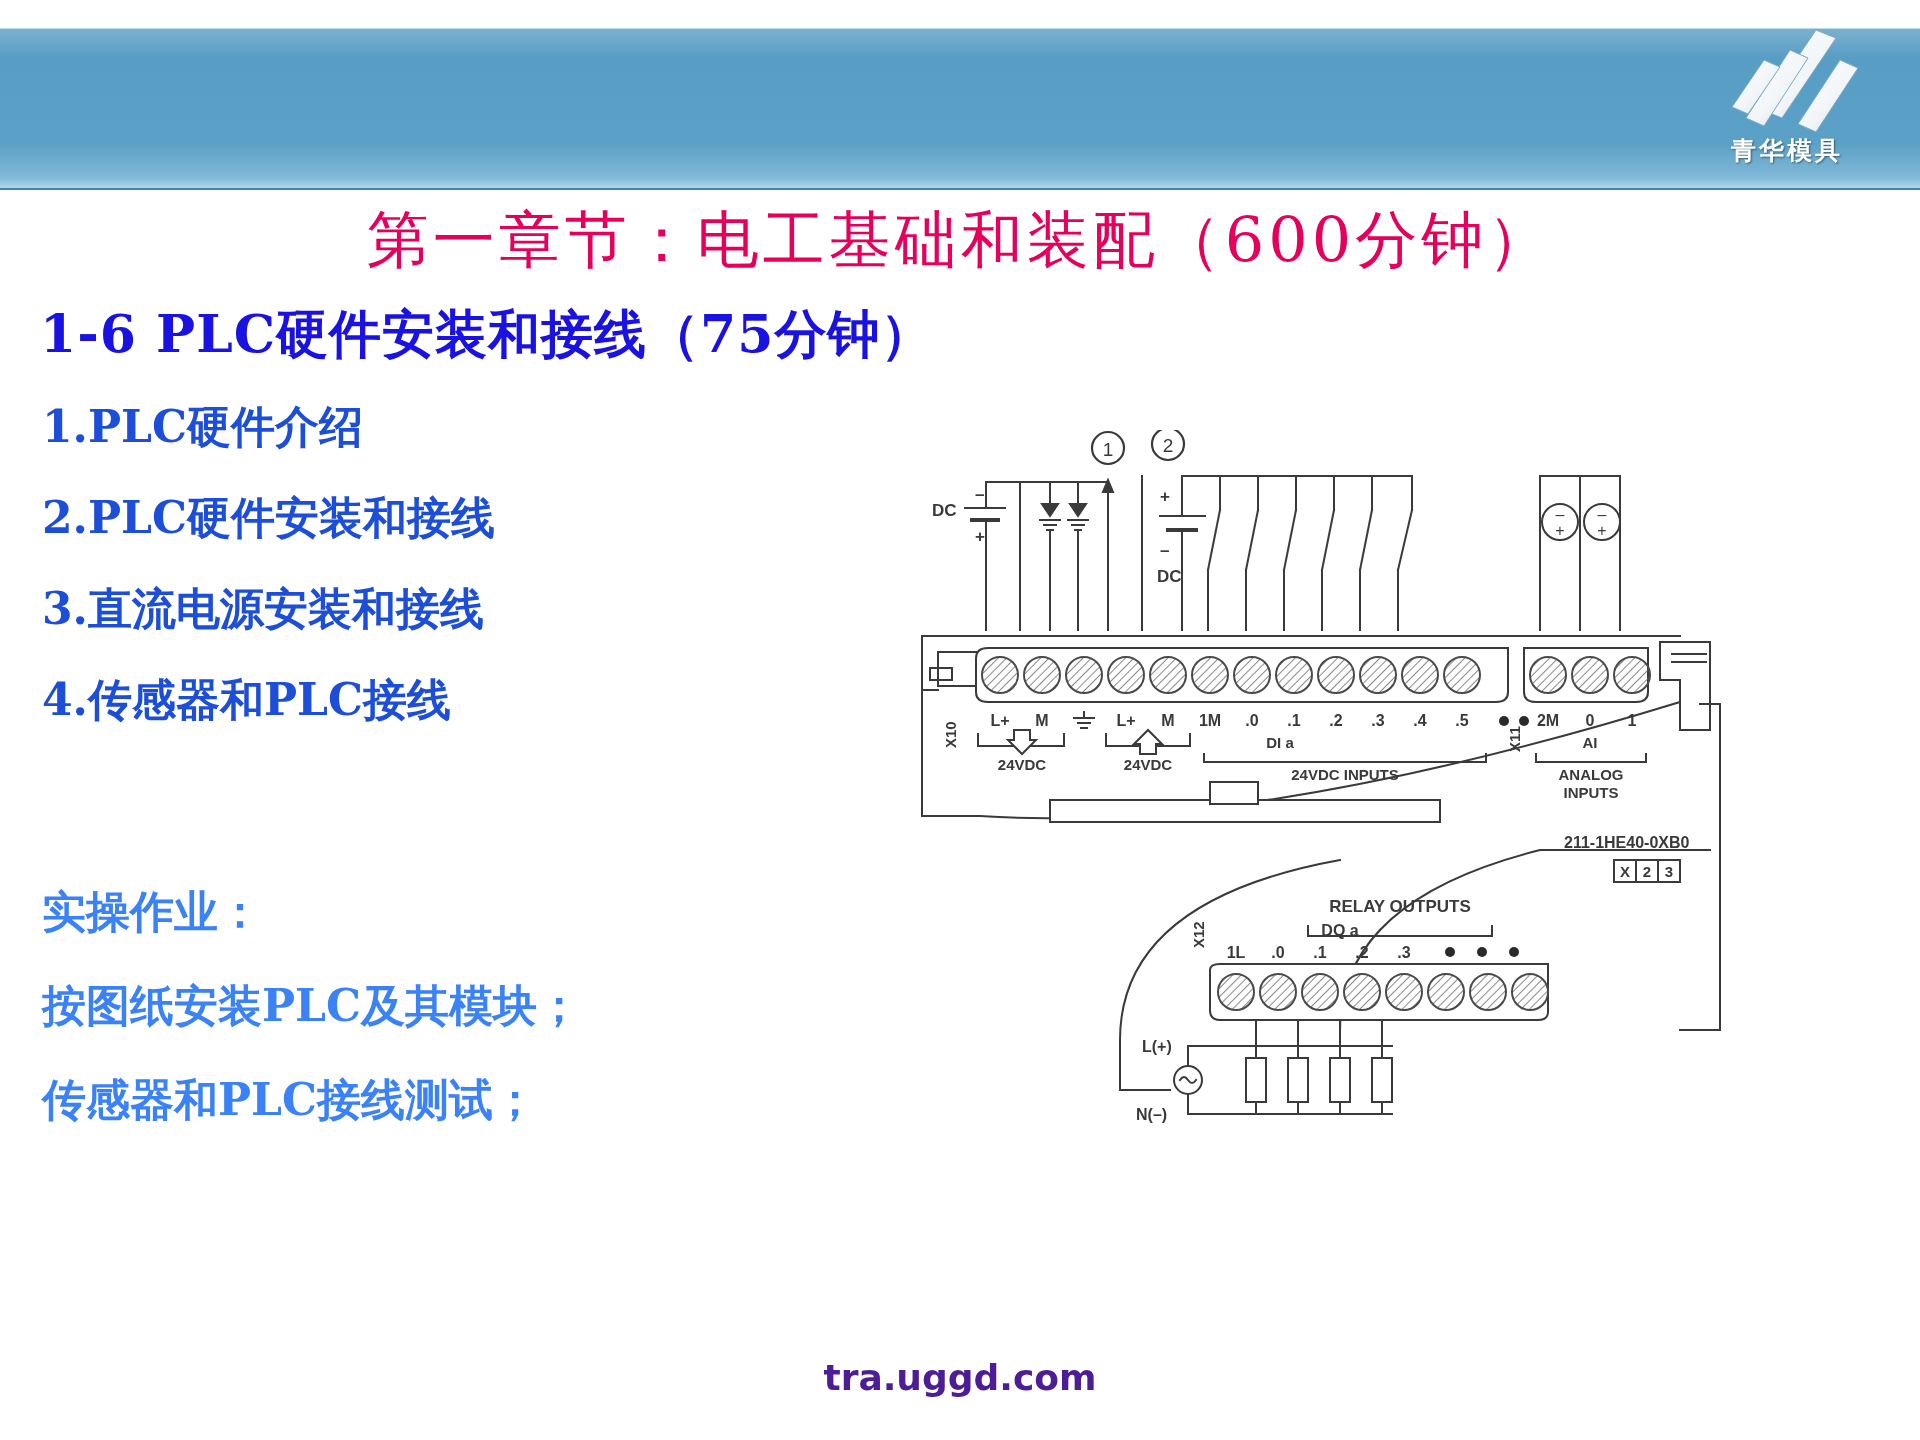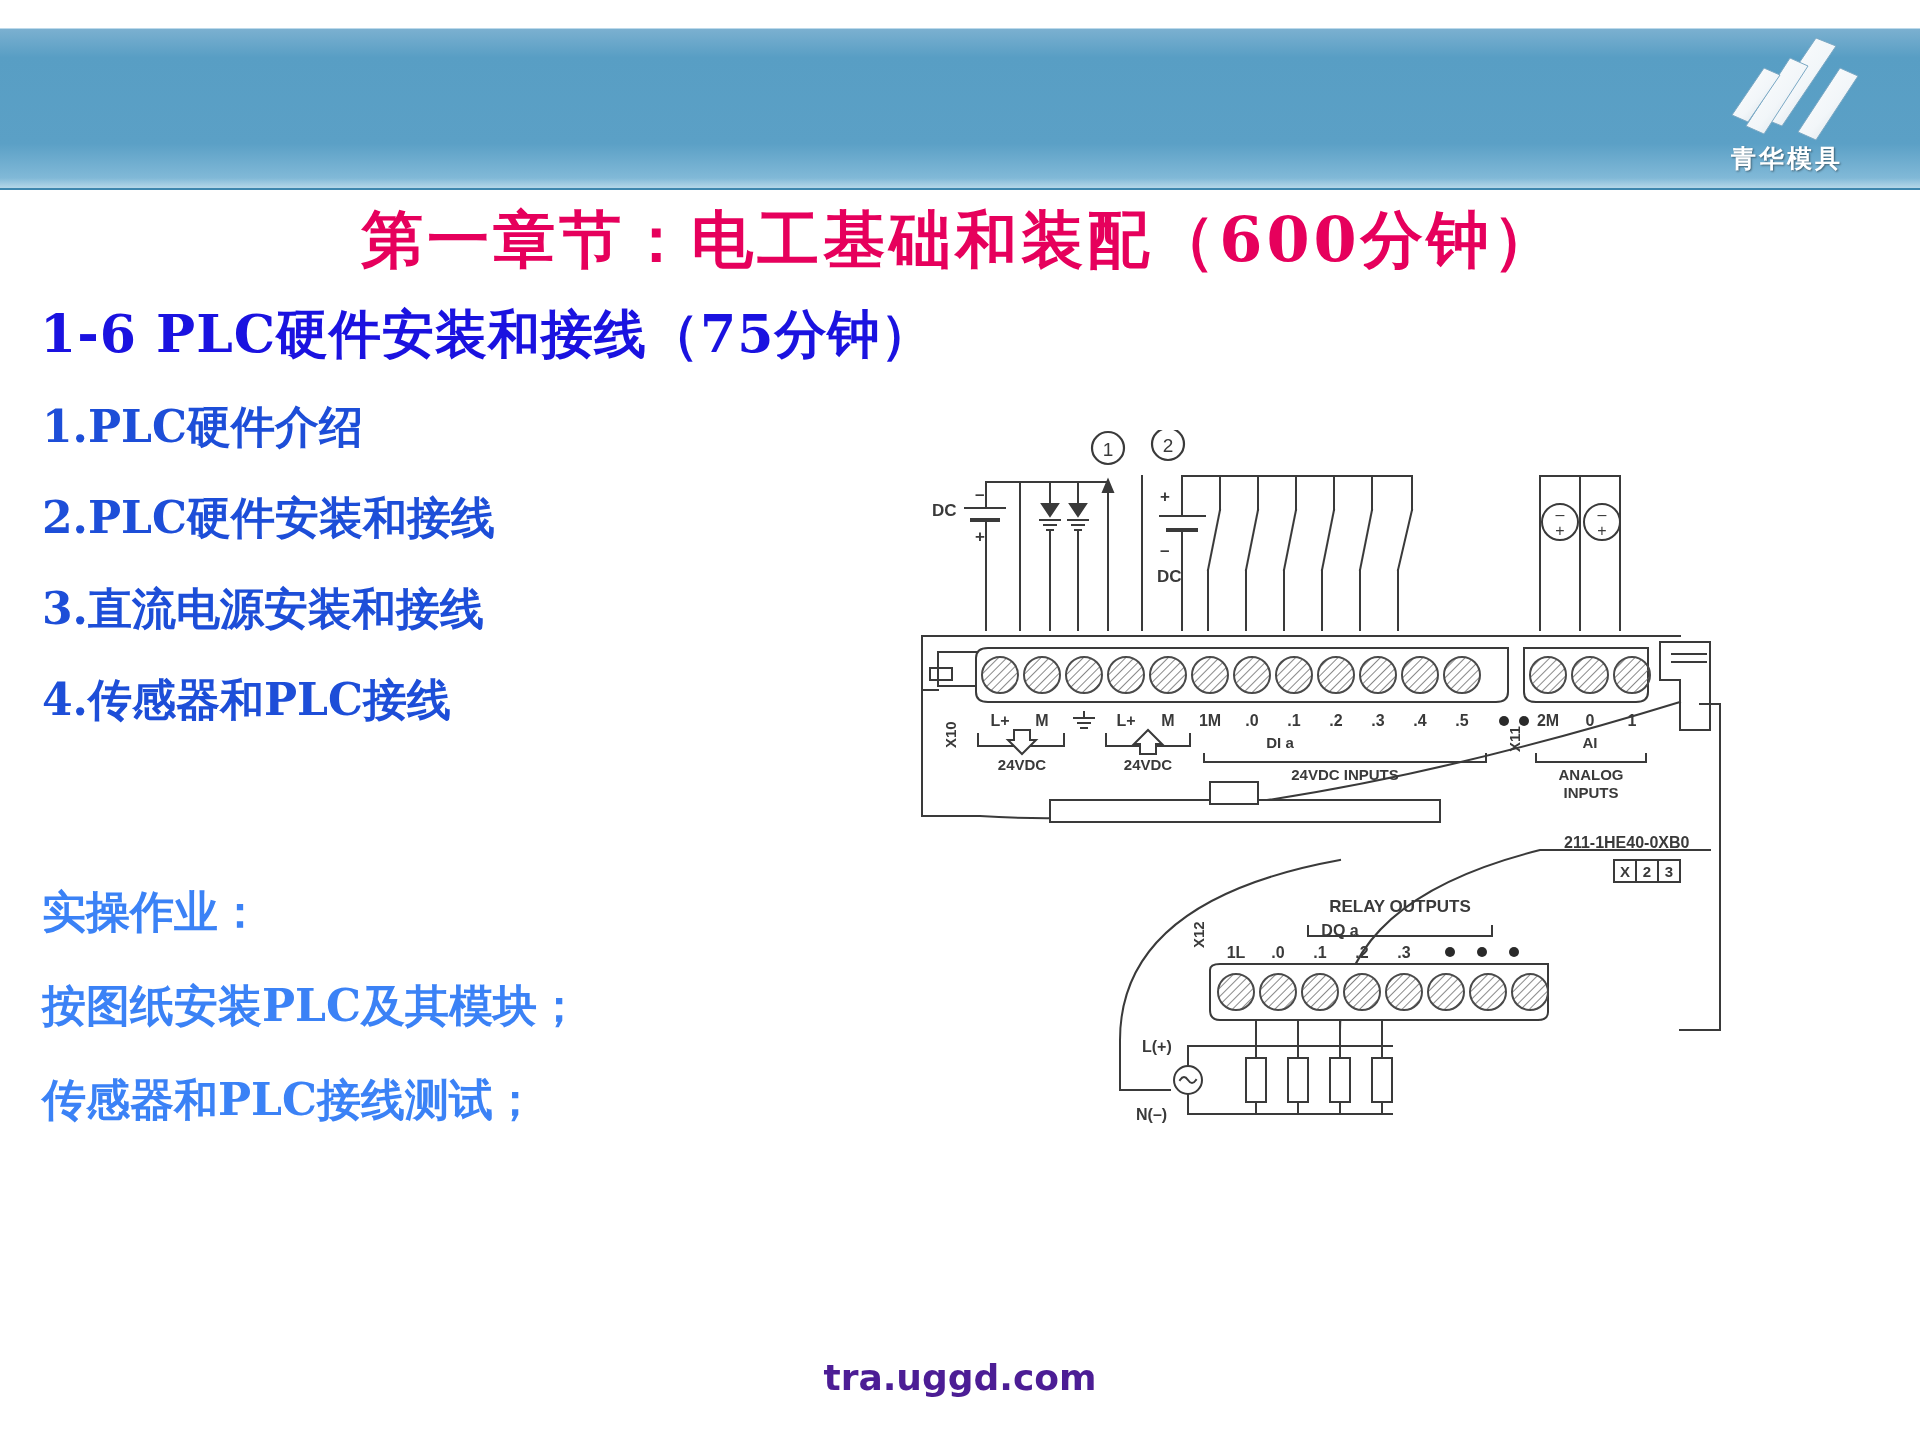--- a/index.html
+++ b/index.html
@@ -26,21 +26,21 @@
     border-bottom: 2px solid #3e86ae;
   }
   .banner-shade-bottom {
     position: absolute; left: 0; bottom: 0; width: 100%; height: 10px;
     background: linear-gradient(to bottom, rgba(255,255,255,0.0), rgba(255,255,255,0.35));
   }
 
   
   .logo {
     position: absolute;
-    right: 18px; top: 30px;
+    right: 18px; top: 22px;
     width: 230px; height: 160px;
   }
   .logo-mark { position: absolute; left: 40px; top: 4px; width: 160px; height: 112px; }
   .logo-text {
     position: absolute; left: 0; right: 0; top: 112px;
     text-align: center;
     color: #ffffff;
     font-family: "DejaVu Sans", sans-serif;
     font-weight: 700;
     font-size: 25px;
@@ -49,21 +49,21 @@
     white-space: nowrap;
   }
 
   
   .chapter-title {
     position: absolute;
     left: 0; top: 198px; width: 1920px;
     text-align: center;
     color: #e6005c;
     font-size: 62px;
-    font-weight: 700;
+    font-weight: 400;
     font-family: "DejaVu Serif", "Liberation Serif", serif;
     letter-spacing: 4px;
     white-space: nowrap;
   }
   .sub-title {
     position: absolute;
     left: 40px; top: 300px;
     color: #1a12e0;
     font-size: 52px;
     font-weight: 700;

